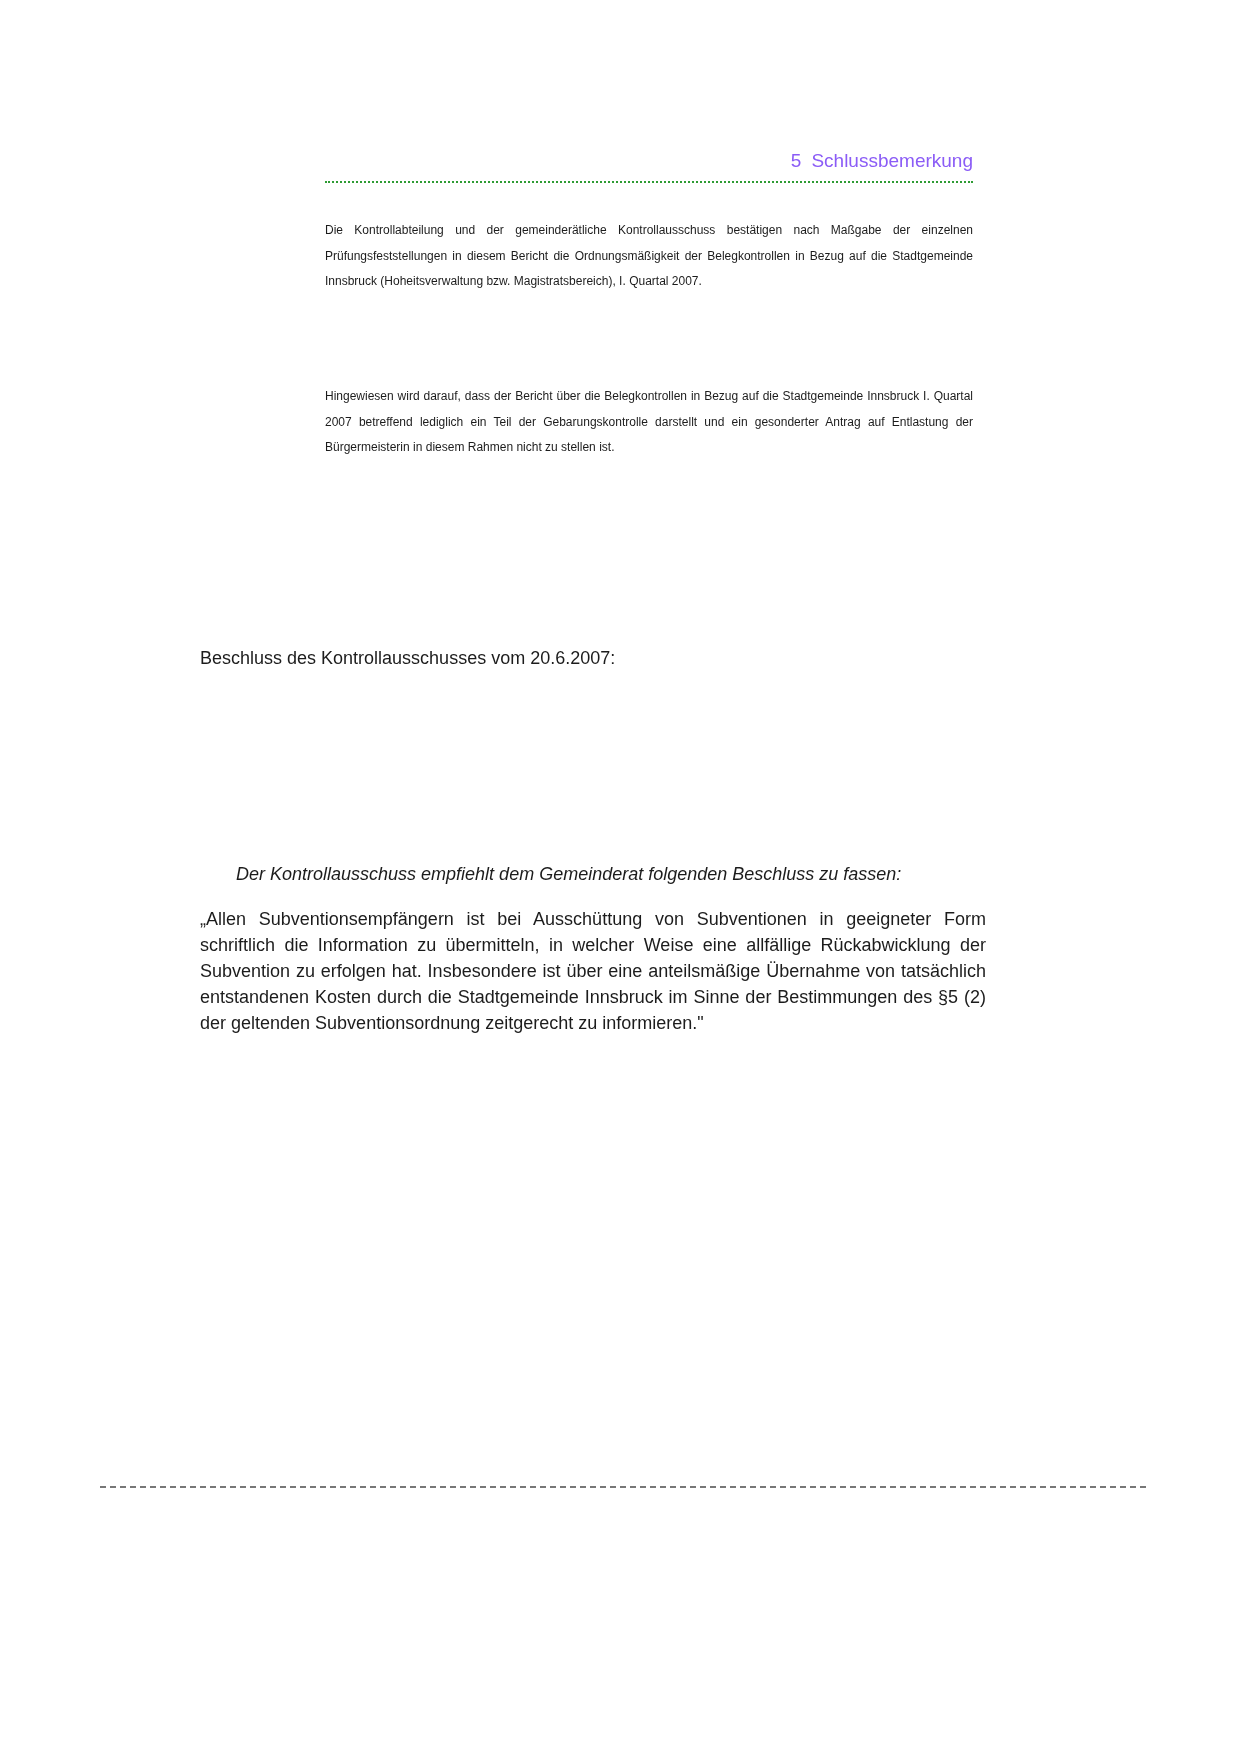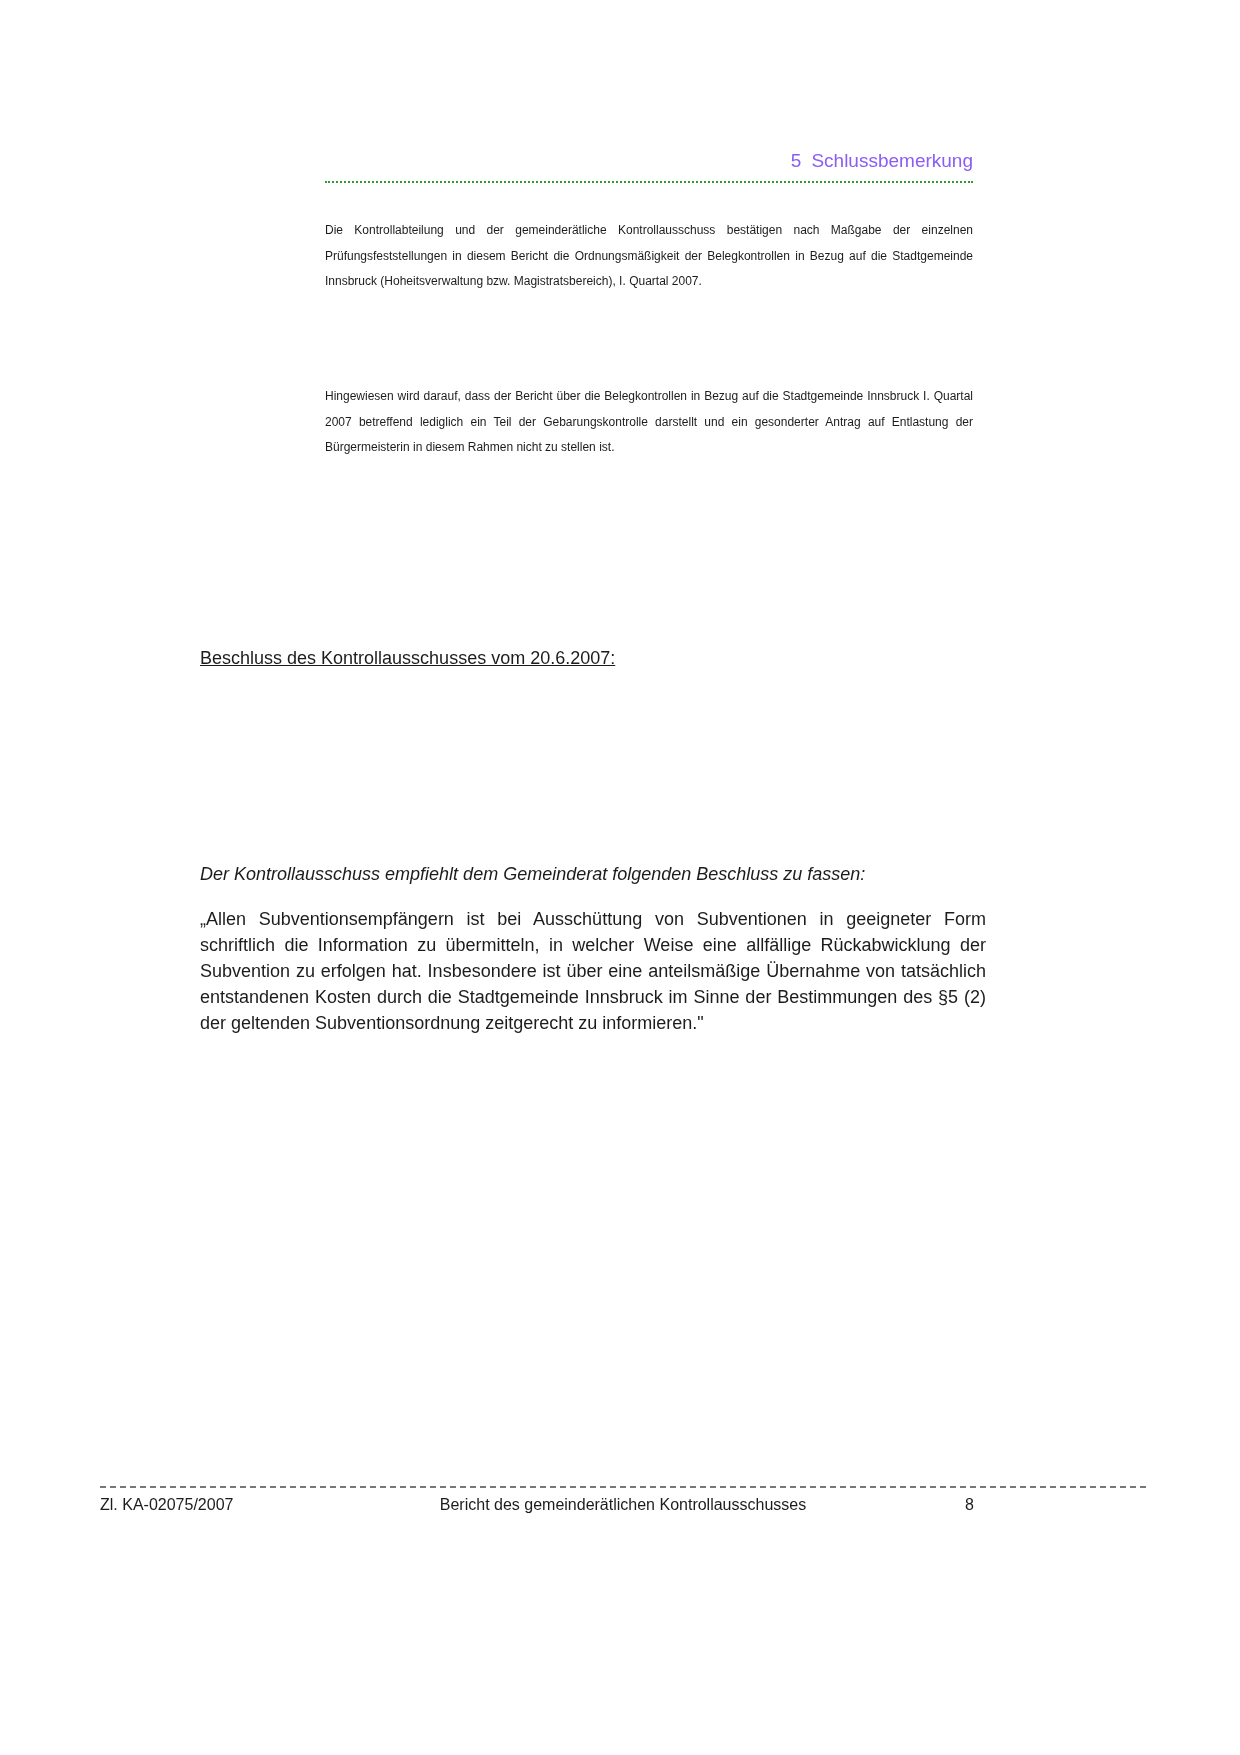--- a/index.html
+++ b/index.html
@@ -45,35 +45,35 @@
   .par-2 { top: 372px; }
   .left-block {
     position: absolute;
     left: 200px;
     width: 786px;
     font-size: 18px;
     line-height: 26px;
   }
   .beschluss-heading {
     top: 645px;
-    text-decoration: underline;
   }
   .beschluss-par {
     top: 696px;
     text-align: left;
   }
   .beschluss-par .lead { text-decoration: underline; }
   .antrag-heading {
     top: 790px;
     font-style: italic;
     text-decoration: underline;
   }
   .antrag-intro {
     top: 843px;
     font-style: italic;
+    margin-left: 36px;
   }
   .antrag-quote {
     top: 888px;
     text-align: justify;
   }
   .footer-line {
     position: absolute;
     top: 1486px;
     left: 100px;
     width: 1046px;
@@ -122,19 +122,14 @@
   <div class="left-block beschluss-heading">Beschluss des Kontrollausschusses vom 20.6.2007:</div>
 
 
 
   <p class="left-block antrag-intro">Der Kontrollausschuss empfiehlt dem Gemeinderat folgenden Beschluss zu fassen:</p>
 
   <p class="left-block antrag-quote">„Allen Subventionsempfängern ist bei Ausschüttung von Subventionen in geeigneter Form schriftlich die Information zu übermitteln, in welcher Weise eine allfällige Rückabwicklung der Subvention zu erfolgen hat. Insbesondere ist über eine anteilsmäßige Übernahme von tatsächlich entstandenen Kosten durch die Stadtgemeinde Innsbruck im Sinne der Bestimmungen des §5 (2) der geltenden Subventionsordnung zeitgerecht zu informieren."</p>
 
   <div class="footer-line"></div>
 
-  <div class="footer-row">
-    <span class="footer-left">Zl. KA-02075/2007</span>
-    <span class="footer-center">Bericht des gemeinderätlichen Kontrollausschusses</span>
-    <span class="footer-page">8</span>
-  </div>
 
 </div>
 
 </body></html>

